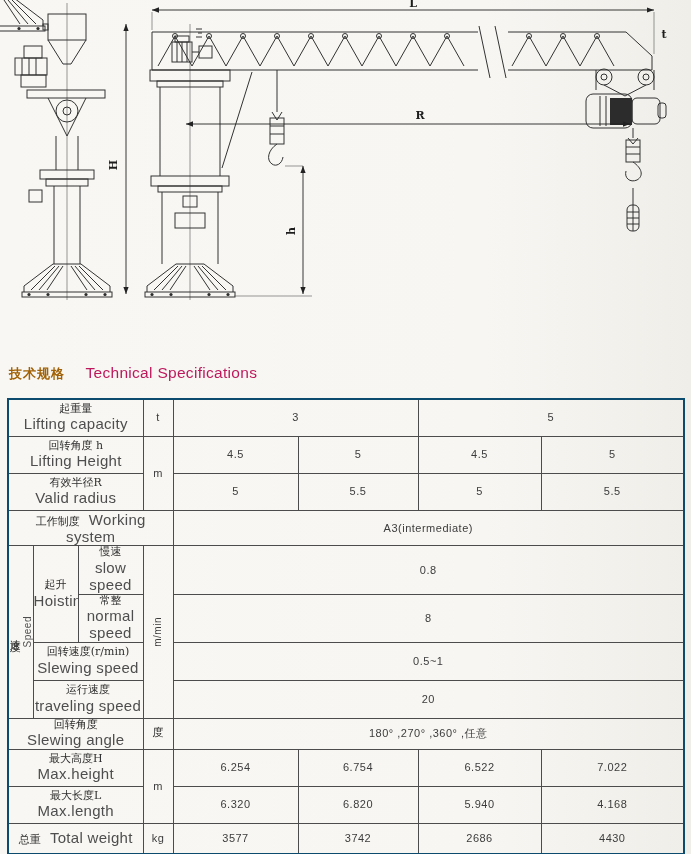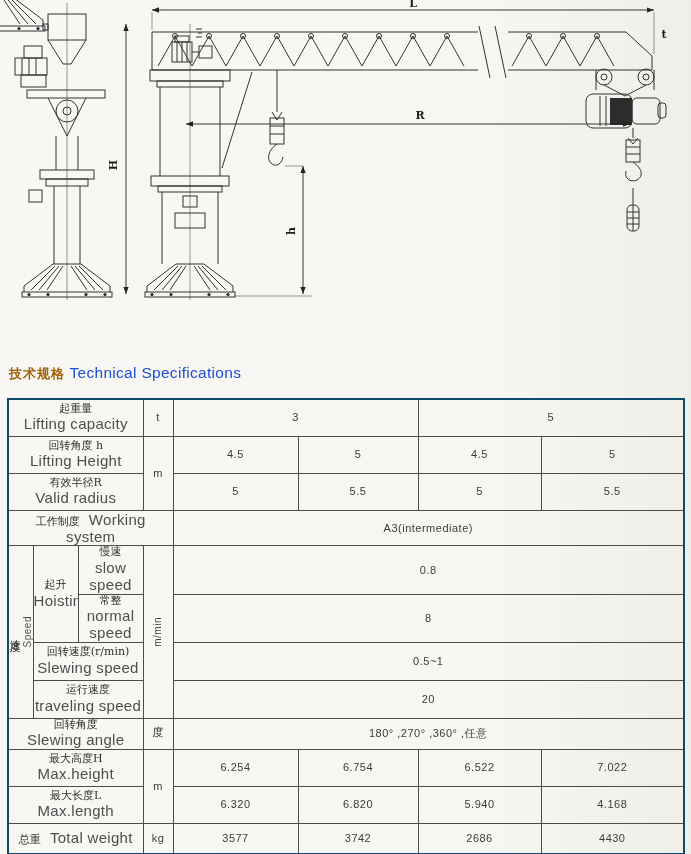--- a/index.html
+++ b/index.html
@@ -13,21 +13,21 @@
   .diagram-wrap{width:691px;height:356px;position:relative;}
   svg{display:block;}
   .stroke{stroke:#333;fill:none;stroke-width:1;}
   .thin{stroke:#555;fill:none;stroke-width:.6;}
   .dim{stroke:#222;fill:none;stroke-width:.9;}
   .fill{fill:#2c2c2c;stroke:none;}
   .dimtext{font-family:"DejaVu Serif",serif;font-size:11px;fill:#1d1d1d;font-weight:bold;}
 
   .title-row{margin:8px 0 0 9px;height:28px;white-space:nowrap;}
   .t-zh{font-family:"DejaVu Sans",sans-serif;font-weight:bold;font-size:13px;color:#a16207;letter-spacing:1px;}
-  .t-en{font-size:15.5px;color:#1d4ed8;margin-left:0;letter-spacing:.3px;}
+  .t-en{font-size:15.5px;color:#be185d;margin-left:16px;letter-spacing:.3px;}
 
   table.spec{
     border-collapse:collapse;table-layout:fixed;
     width:676px;margin:6px 0 0 7px;
     font-size:11px;color:#3d3d3d;
   }
   table.spec td{
     border:1px solid #4c4c4c;
     text-align:center;vertical-align:middle;
     padding:0;line-height:1.15;

